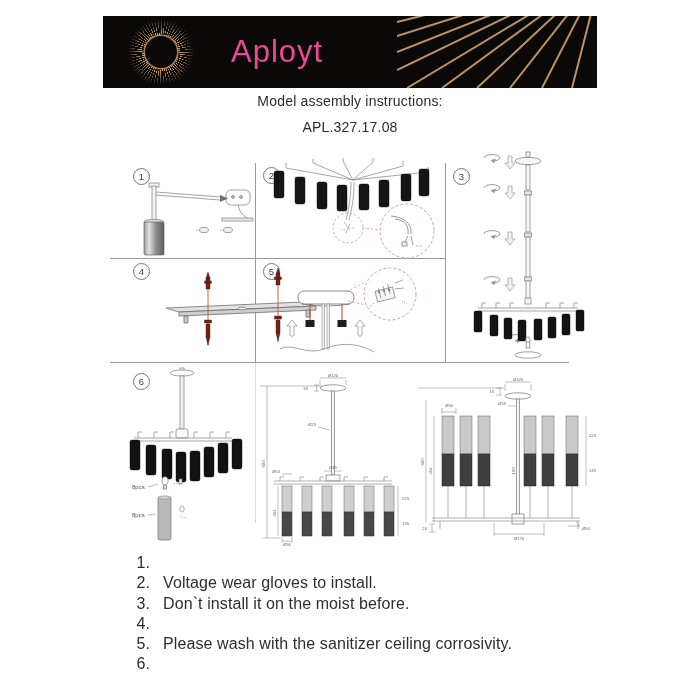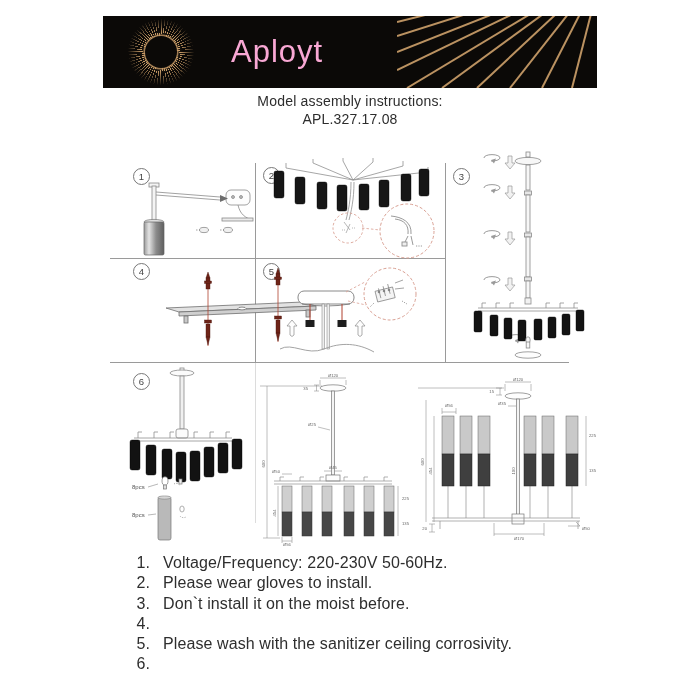--- a/index.html
+++ b/index.html
@@ -7,21 +7,21 @@
         font-family:"Liberation Sans",sans-serif;}
   .abs{position:absolute;}
   
   #hdr{left:103px;top:16px;width:494px;height:72px;background:#0b0907;overflow:hidden;}
   #sunburst{left:25px;top:3px;width:66px;height:66px;border-radius:50%;
     background:
       radial-gradient(circle at 50% 50%, rgba(11,9,7,0) 42%, rgba(11,9,7,.55) 58%, #0b0907 72%),
       repeating-conic-gradient(#c59a66 0deg 1.6deg, #0b0907 1.6deg 6deg);}
   #sunburst::after{content:"";position:absolute;inset:17px;border-radius:50%;background:#0b0907;
       box-shadow:0 0 0 1.5px rgba(197,154,102,.75), 0 0 6px 1px rgba(197,154,102,.35);}
-  #brand{left:128px;top:18px;width:200px;color:#f9a8d4;font-size:31px;letter-spacing:1px;font-weight:400;}
+  #brand{left:128px;top:18px;width:200px;color:#ec4899;font-size:31px;letter-spacing:1px;font-weight:400;}
   
   .ttl{left:0;width:700px;text-align:center;color:#2d2d2d;font-weight:500;font-size:14px;letter-spacing:.2px;}
   
   .gl{background:#9a9a9a;}
   .glf{background:#dcdcdc;}
   
   .badge{width:15px;height:15px;border:1px solid #777;border-radius:50%;color:#444;
      font-size:9.5px;line-height:15px;text-align:center;background:#fff;}
   
   #notes{left:120px;top:553px;width:475px;color:#2e2e2e;}
@@ -48,21 +48,21 @@
         <line x1="205" y1="-45" x2="45" y2="72"></line>
         <line x1="205" y1="-45" x2="80" y2="72"></line>
         <line x1="205" y1="-45" x2="113" y2="72"></line>
         <line x1="205" y1="-45" x2="145" y2="72"></line>
         <line x1="205" y1="-45" x2="175" y2="72"></line>
       </g>
     </svg>
   </div>
 
   <div class="abs ttl" style="top:93px">Model assembly instructions:</div>
-  <div class="abs ttl" style="top:111px">APL.327.17.08</div>
+  <div class="abs ttl" style="top:119px">APL.327.17.08</div>
 
   <div class="abs gl" style="left:255px;top:163px;width:1px;height:199px"></div>
   <div class="abs glf" style="left:255px;top:362px;width:1px;height:161px"></div>
   <div class="abs gl" style="left:445px;top:163px;width:1px;height:199px"></div>
   <div class="abs gl" style="left:110px;top:258px;width:335px;height:1px"></div>
   <div class="abs gl" style="left:110px;top:362px;width:459px;height:1px"></div>
 
   <div class="abs badge" style="left:133px;top:168px">1</div>
   <div class="abs badge" style="left:263px;top:167px">2</div>
   <div class="abs badge" style="left:453px;top:168px">3</div>
@@ -387,25 +387,24 @@
       <text x="171" y="96">135</text>
       <text x="164" y="154">Ø50</text>
       <text x="101" y="164" text-anchor="middle">Ø170</text>
       <text x="9" y="154" text-anchor="end">20</text>
     </g>
   </svg>
 
   <div id="notes" class="abs">
     <div class="nrow">
         <span class="nnum">1.</span>
-        <span>Voltage/Frequency: 220-230V 50-60Hz.</span>
       </div>
     <div class="nrow">
         <span class="nnum">2.</span>
-        <span>Please wear gloves to install.</span>
+        <span>Voltage wear gloves to install.</span>
       </div>
     <div class="nrow">
         <span class="nnum">3.</span>
         <span>Don`t install it on the moist before.</span>
       </div>
     <div class="nrow">
         <span class="nnum">4.</span>
       </div>
     <div class="nrow">
         <span class="nnum">5.</span>

